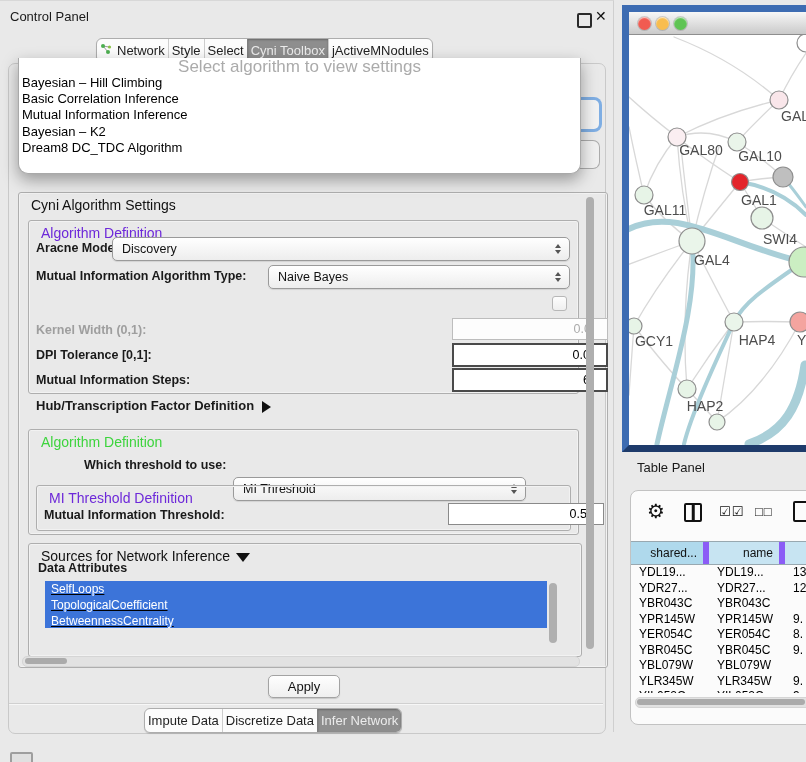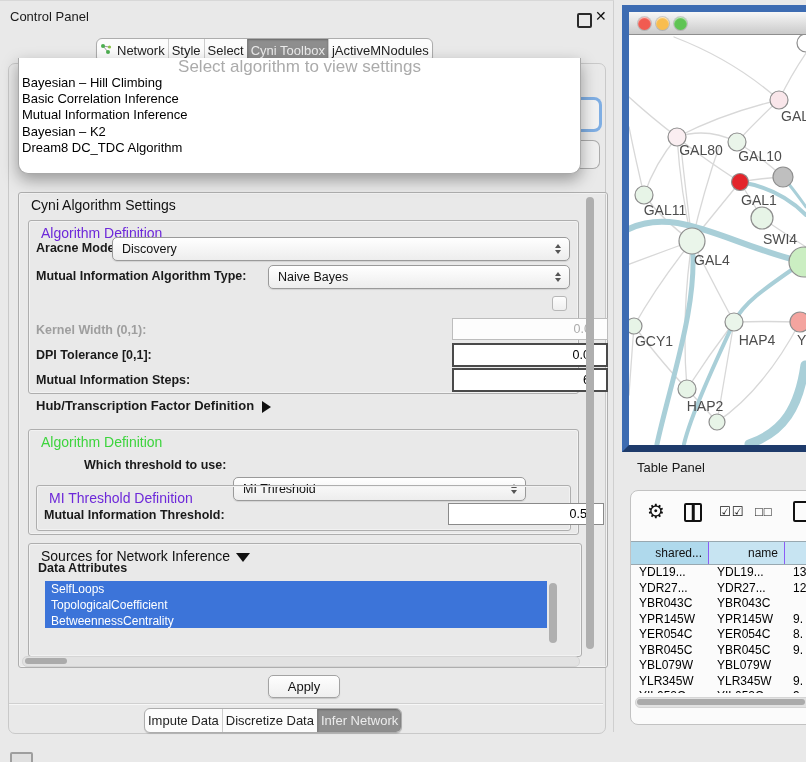--- a/index.html
+++ b/index.html
@@ -44,21 +44,21 @@
   .spin .dn{border-top:4.5px solid #555;}
   
   .tin{position:absolute;height:20px;background:#FFF;font-size:12.5px;text-align:right;padding-right:16px;display:flex;align-items:center;justify-content:flex-end;margin-left:28px;}
   .tin.dark{border:2px solid #4A4A4A;}
   .tin.mid{border:1px solid #8A8A8A;}
   .tin.dis{border:1px solid #BDBDBD;color:#ABABAB;background:#FDFDFD;}
   .chk{position:absolute;width:13px;height:13px;border:1px solid #B7B7B7;border-radius:3px;background:linear-gradient(#FDFDFD,#EFEFEF);}
   .arrow-r{display:inline-block;width:0;height:0;border-top:6px solid transparent;border-bottom:6px solid transparent;border-left:9px solid #111;vertical-align:middle;margin-left:8px;}
   .arrow-d{display:inline-block;width:0;height:0;border-left:7px solid transparent;border-right:7px solid transparent;border-top:9px solid #111;vertical-align:middle;margin-left:6px;}
   
-  #attr-list{left:45px;top:580px;width:502px;height:47px;background:#FFF;overflow:hidden;}
+  #attr-list{left:45px;top:580px;width:502px;height:47px;background:#FFF;overflow:hidden;text-decoration:underline;}
   .attr-item{height:16px;line-height:16px;background:#3C74D9;color:#FFF;font-size:12px;padding-left:6px;}
   .vscroll{position:absolute;width:11px;}
   .vscroll .thumb{position:absolute;left:1px;width:8px;background:#AFAFAF;border-radius:5px;}
   .hscroll{position:absolute;height:9px;background:#E2E2E2;border-radius:5px;border:1px solid #D5D5D5;}
   .hscroll .thumb{position:absolute;top:1px;height:6px;background:#ABABAB;border-radius:4px;}
   
   #apply-btn{left:268px;top:674px;width:70px;height:21px;border:1px solid #A3A3A3;border-radius:5px;background:linear-gradient(#FEFEFE,#EFEFEF);font-size:13px;color:#111;display:flex;align-items:center;justify-content:center;box-shadow:0 1px 1px rgba(0,0,0,.15);}
   .divline{left:9px;top:702px;width:594px;height:0;border-top:1px solid #D0D0D0;border-bottom:1px solid #F7F7F7;}
   
   #algo-popup{left:18px;top:57px;width:561px;height:115px;background:#FFF;border:1px solid #A9A9A9;border-top:none;border-radius:0 0 10px 10px;box-shadow:0 6px 16px rgba(0,0,0,.35);z-index:50;overflow:hidden;}
@@ -77,21 +77,21 @@
   #table-title{left:637px;top:460px;font-size:13px;color:#1A1A1A;}
   #table-panel{left:630px;top:490px;width:190px;height:233px;background:#FBFBFB;border:1px solid #C2C2C2;border-radius:8px;overflow:hidden;}
   .tb-ico{position:absolute;color:#111;}
   #gear-ico{left:16px;top:8px;font-size:20px;}
   #col-ico{left:53px;top:12px;width:14px;height:15px;border:2.5px solid #111;border-radius:2px;}
   #col-ico div{position:absolute;left:50%;top:0;width:2.5px;height:100%;background:#111;transform:translateX(-50%);}
   #chk-ico{left:88px;top:13px;font-size:13px;letter-spacing:1px;}
   #unchk-ico{left:124px;top:13px;font-size:13px;letter-spacing:1px;}
   #page-ico{left:162px;top:10px;width:13px;height:17px;border:2.5px solid #111;border-radius:2px;background:#FBFBFB;}
   #thead{position:absolute;left:0;top:50px;width:100%;height:22px;display:flex;background:#C7E4F2;border-top:1px solid #98A8B0;border-bottom:1px solid #98A8B0;}
-  .hcell{height:22px;line-height:22px;font-size:12px;color:#111;text-align:right;padding-right:6px;border-right:1px solid #8b5cf6;box-sizing:border-box;}
+  .hcell{height:22px;line-height:22px;font-size:12px;color:#111;text-align:right;padding-right:6px;border-right:6px solid #8b5cf6;box-sizing:border-box;}
   .hcell:nth-child(1){width:78px;background:#AFD9EC;}
   .hcell:nth-child(2){width:76px;}
   .hcell:nth-child(3){flex:1;}
   #tbody{position:absolute;left:0;top:74px;width:100%;height:128px;overflow:hidden;}
   .trow{display:flex;height:15.5px;}
   .tcell{font-size:12px;color:#000;padding-left:8px;white-space:nowrap;overflow:hidden;box-sizing:border-box;}
   .tcell:nth-child(1){width:78px;}
   .tcell:nth-child(2){width:76px;}
   .tcell:nth-child(3){flex:1;}
   #table-hscroll{left:4px;top:206px;width:178px;}

